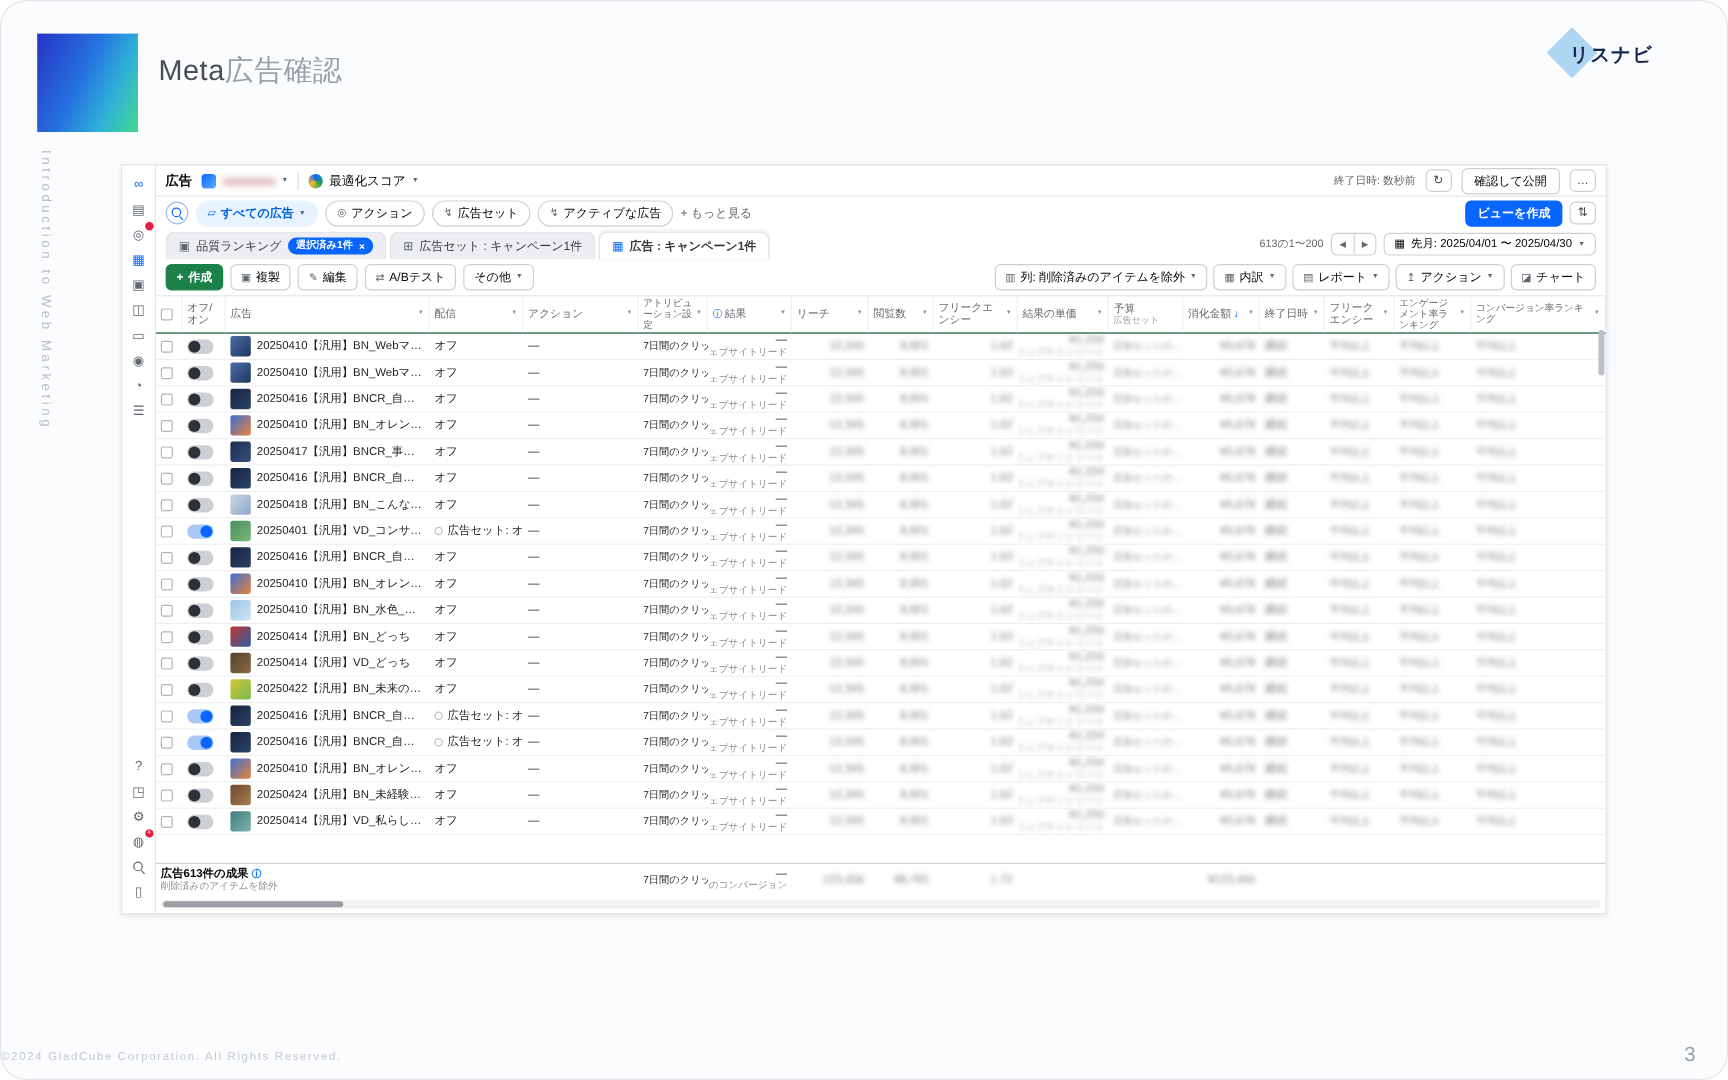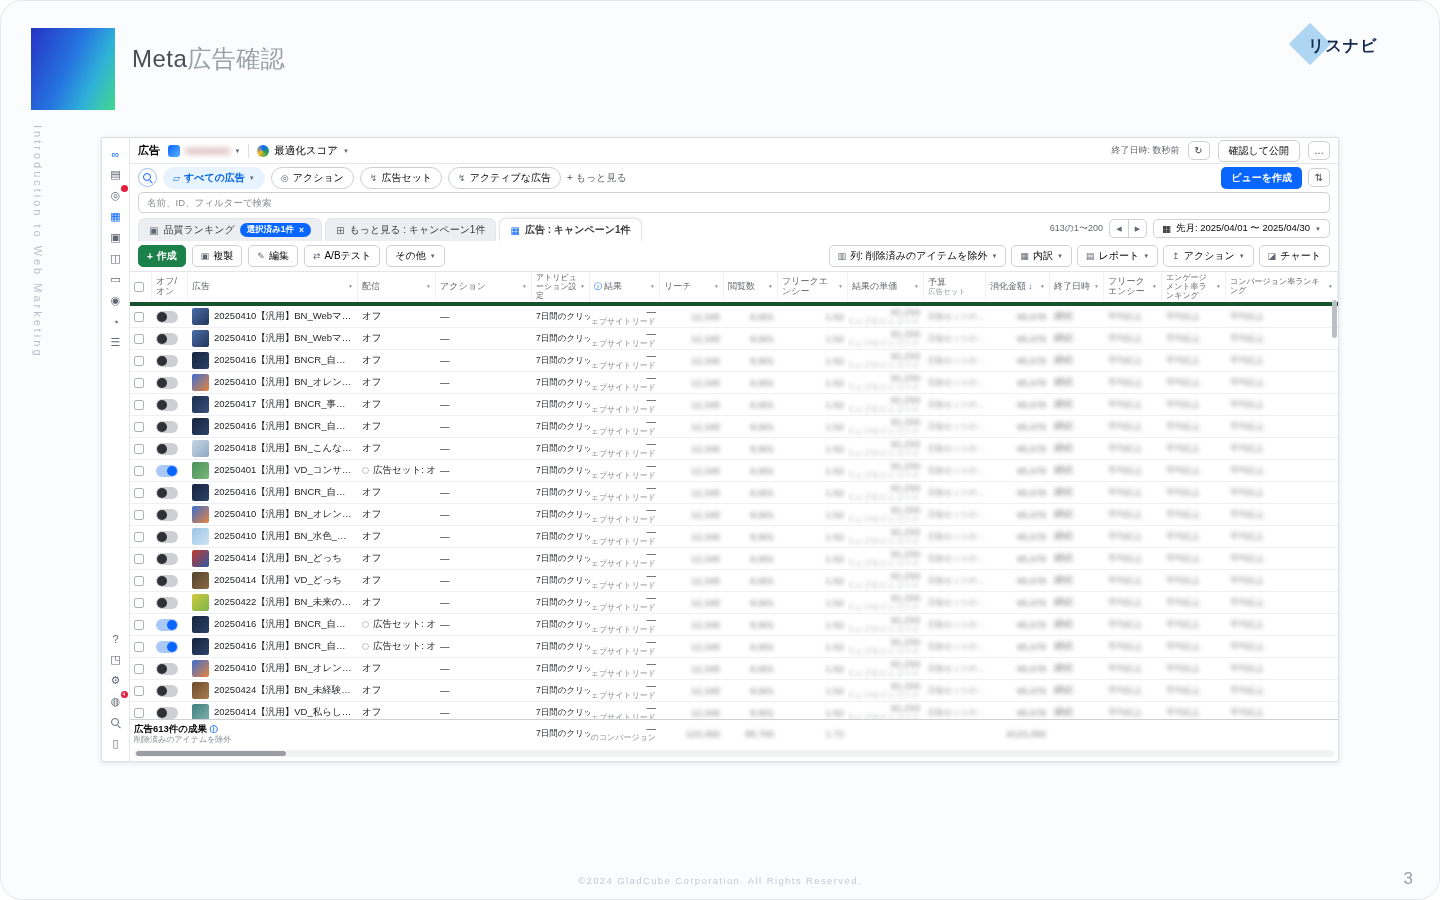--- a/index.html
+++ b/index.html
@@ -10,21 +10,21 @@
 .logo-sq{position:absolute;left:30px;top:27px;width:84px;height:82px;
   background:linear-gradient(115deg,#2633c4 0%,#2574e0 45%,#2fb1d8 72%,#41d98c 100%)}
 .title{position:absolute;left:131px;top:42px;font-size:24px;letter-spacing:.5px;font-weight:400}
 .t-meta{color:#4a4d52;font-weight:500}
 .t-rest{color:#9aa0a8}
 .brand{position:absolute;right:34px;top:24px;width:110px;height:44px}
 .diamond{position:absolute;left:0;top:4px;width:30px;height:30px;background:#aed6f2;transform:rotate(45deg)}
 .brand-text{position:absolute;left:13px;top:11px;font-size:16px;font-weight:bold;color:#17294e;letter-spacing:1px}
 .side-text{position:absolute;left:31px;top:124px;writing-mode:vertical-lr;text-orientation:mixed;
   font-size:11px;letter-spacing:3px;color:#b9bfc8}
-.footer{position:absolute;bottom:13px;left:0;right:0;text-align:center;font-size:9.5px;letter-spacing:1.4px;color:#c3c8cf}
+.footer{position:absolute;bottom:13px;left:0;right:0;font-size:9.5px;letter-spacing:1.4px;color:#c3c8cf}
 .pagenum{position:absolute;right:26px;bottom:10px;font-size:17px;color:#9aa0a8}
 
 
 .shot{position:absolute;left:100px;top:136px;width:1238px;height:625px;background:#fff;
   border:1px solid #dcdfe3;box-shadow:0 1px 5px rgba(0,0,0,.10);display:flex}
 .snav{width:28px;border-right:1px solid #e4e6eb;display:flex;flex-direction:column;align-items:center;padding:6px 0;background:#fff}
 .icn{width:22px;height:19px;display:flex;align-items:center;justify-content:center;font-size:11px;color:#606770;position:relative;margin-bottom:2px;cursor:pointer}
 .icn.active{color:#0866ff}
 .icn .bdg{position:absolute;top:-1px;right:-1px;min-width:7px;height:7px;background:#e41e3f;border-radius:4px;font-size:5px;color:#fff;line-height:7px;text-align:center;padding:0 1px}
 .snav .spacer{flex:1}
@@ -73,21 +73,21 @@
 .datebtn{display:flex;align-items:center;gap:5px;border:1px solid #ced0d4;border-radius:5px;padding:2px 8px;font-size:9.5px;color:#050505;background:#fff;cursor:pointer}
 
 .toolbar{display:flex;align-items:center;gap:6px;padding:4px 8px;border-bottom:1px solid #e4e6eb}
 .btn{display:flex;align-items:center;gap:4px;font-size:10px;border:1px solid #ced0d4;border-radius:5px;padding:3px 8px;background:#fff;color:#050505;white-space:nowrap;cursor:pointer}
 .btn .bic{font-size:9px;color:#606770}
 .btn-create{background:#1b8149;border-color:#1b8149;color:#fff;font-weight:bold}
 .rtools{margin-left:auto;display:flex;gap:5px}
 
 
 .table{flex:1;display:flex;flex-direction:column;position:relative;overflow:hidden}
-.thead{display:flex;border-bottom:4px solid #14532d;min-height:25px}
+.thead{display:flex;border-bottom:1px solid #14532d;min-height:25px}
 .th{display:flex;align-items:center;gap:2px;font-size:9px;color:#65676b;padding:2px 4px;border-right:1px solid #f0f1f3;line-height:1.1;flex-shrink:0;cursor:pointer}
 .th .hl{white-space:normal}
 .th.small .hl{font-size:8px}
 .sort{font-size:5px;color:#90949c;margin-left:auto}
 .dsort{color:#0866ff;font-size:9px;font-weight:bold}
 .info{color:#0866ff;font-size:8px}
 .hsub{display:block;font-size:7.5px;color:#9aa0a6}
 .cb{width:10px;height:10px;border:1px solid #b0b3b8;border-radius:2px;background:#fff;display:inline-block;cursor:pointer}
 
 .c-check{width:22px}
@@ -217,36 +217,33 @@
             <span class="pic">↯</span>
             <span>アクティブな広告</span>
           </span>
         <span class="more-link">+ <span>もっと見る</span></span>
         <button class="btn-primary">ビューを作成</button>
         <span class="icobtn">
             <span>⇅</span>
           </span>
       </div>
 
-      <div class="searchrow">
-        <input class="searchbox" placeholder="名前、ID、フィルターで検索" style="">
-      </div>
 
       <div class="tabsrow">
         <span class="tab">
           <span class="ticon">▣</span>
           <span>品質ランキング</span>
           <span class="tab-badge">
               <span>選択済み1件</span>
               <span>×</span>
             </span>
         </span>
         <span class="tab">
           <span class="ticon">⊞</span>
-          <span>もっと見る : キャンペーン1件</span>
+          <span>広告セット : キャンペーン1件</span>
         </span>
         <span class="tab active">
           <span class="ticon">▦</span>
           <span>広告 : キャンペーン1件</span>
         </span>
         <span class="range">
           <span>613の1〜200</span>
           <span class="pager">
               <span>◀</span>
               <span>▶</span>

